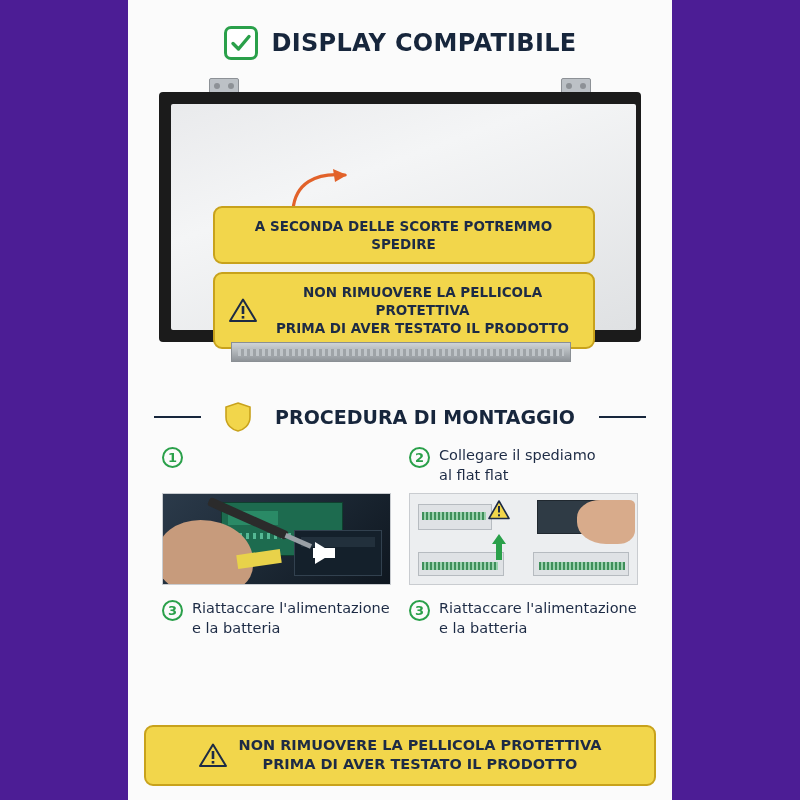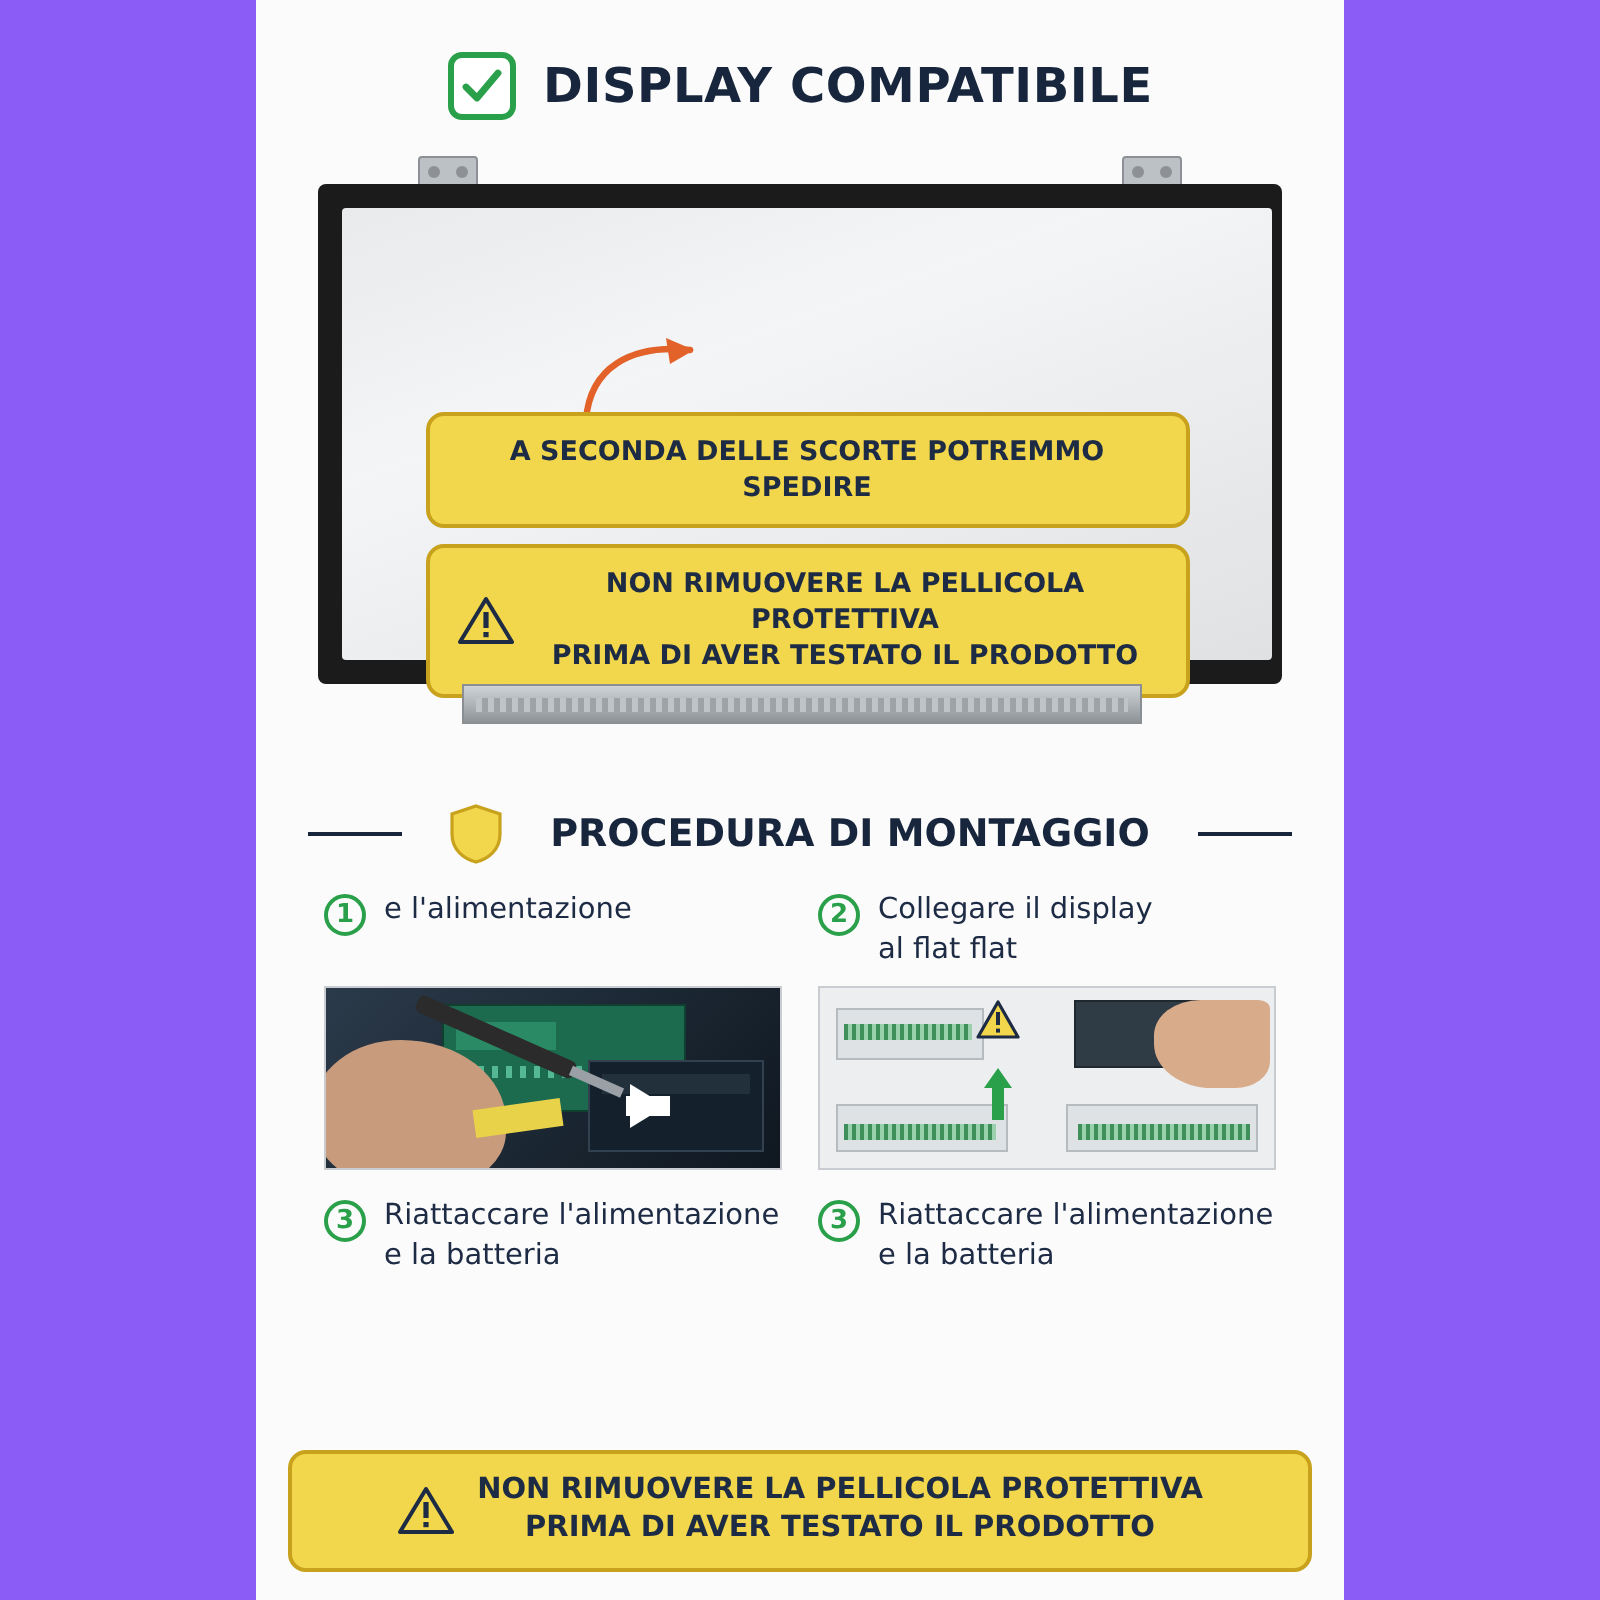--- a/index.html
+++ b/index.html
@@ -10,21 +10,21 @@
   body {
     width: 800px;
     height: 800px;
     font-family: "DejaVu Sans", sans-serif;
     overflow: hidden;
   }
   .page {
     position: relative;
     width: 800px;
     height: 800px;
-    background: #8b5cf6;
+    background: #4c1d95;
     box-sizing: border-box;
   }
   .sheet {
     position: absolute;
     left: 128px;
     top: 0px;
     width: 544px;
     height: 800px;
     background: #fbfbfb;
     box-sizing: border-box;
@@ -427,27 +427,26 @@
         </svg>
       </span>
       <span class="proc-title">PROCEDURA DI MONTAGGIO</span>
       <div class="proc-rule"></div>
     </div>
 
     <div class="steps-grid">
       <div class="step-line">
         <span class="step-num">1</span>
         <span class="step-text">
-          <div>e l'alimentazione</div>
         </span>
       </div>
       <div class="step-line">
         <span class="step-num">2</span>
         <span class="step-text">
-          <div>Collegare il display</div>
+          <div>Collegare il spediamo</div>
           <div>al flat flat</div>
         </span>
       </div>
     </div>
 
     <div class="photos-grid">
       <div class="photo photo-a">
         <div class="pcb"></div>
         <div class="battery"></div>
         <div class="screwdriver"></div>

